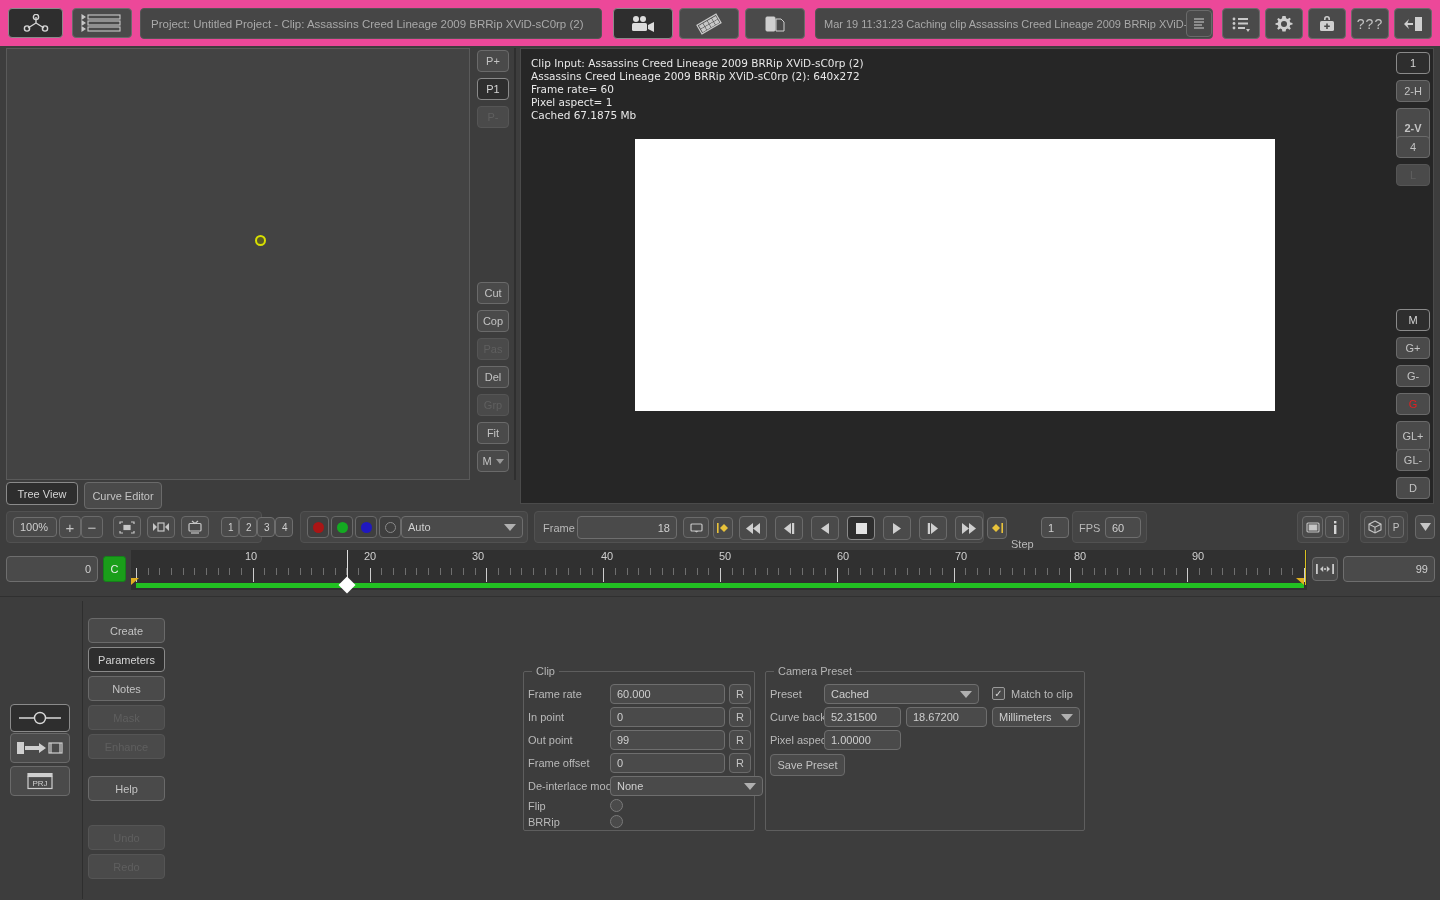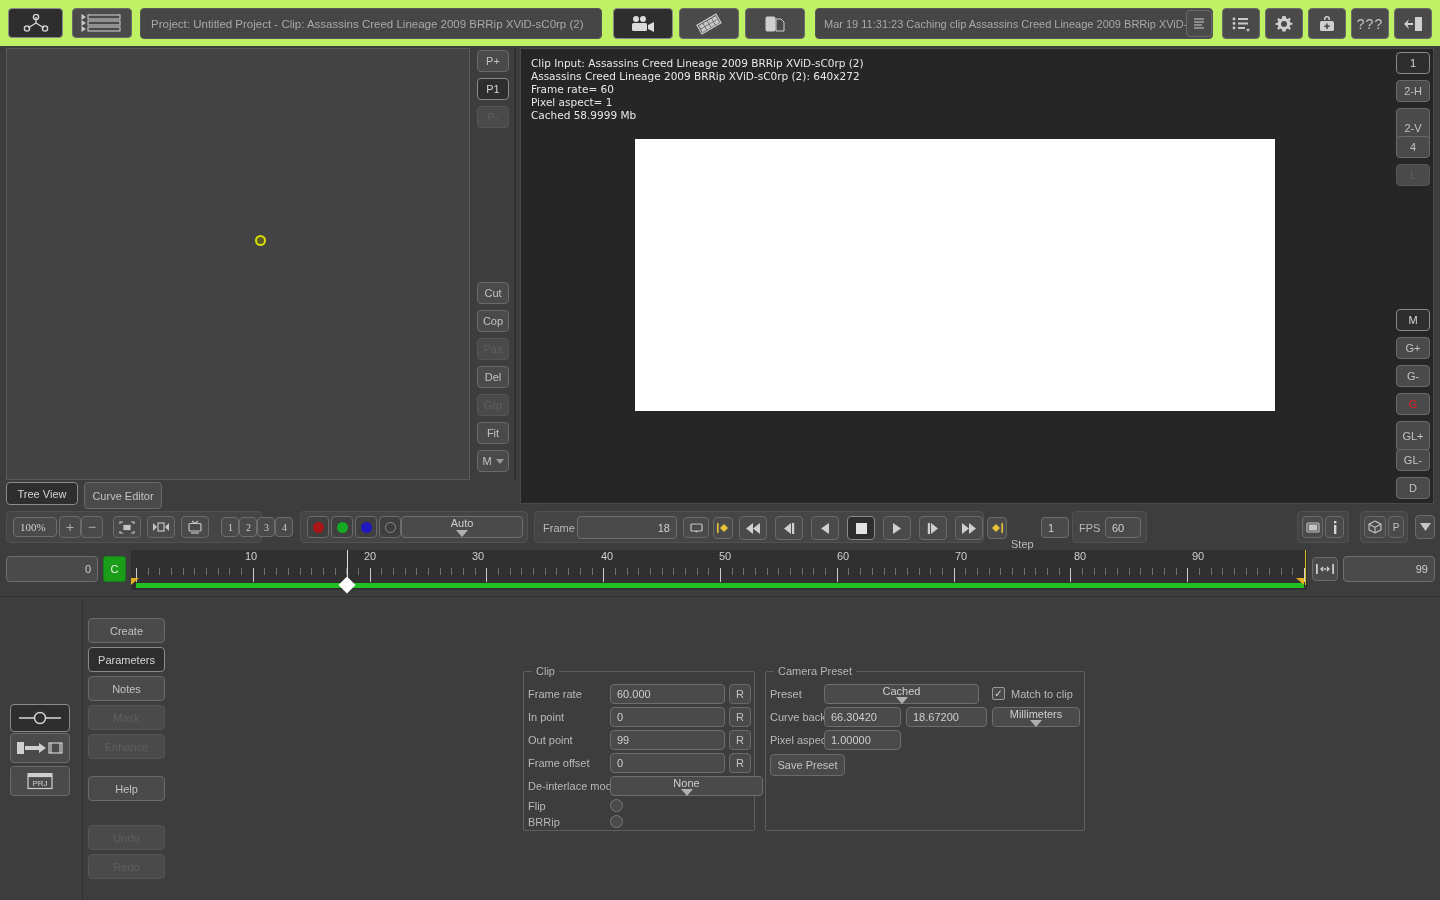--- a/index.html
+++ b/index.html
@@ -31,21 +31,21 @@
     border: 1px solid #6e6e6e;
     border-radius: 4px;
     color: #cfcfcf;
     display: flex; align-items: center;
     padding: 0 6px;
     font-size: 11px;
   }
   .field.right { justify-content: flex-end; }
 
   
-  #topbar { position: absolute; left:0; top:0; width:1440px; height:46px; background:#bef264; }
+  #topbar { position: absolute; left:0; top:0; width:1440px; height:46px; background:#ec4899; }
   #logo-btn { position:absolute; left:8px; top:8px; width:55px; height:30px; }
   #list-btn { position:absolute; left:72px; top:8px; width:60px; height:30px; }
   #project-title {
     position:absolute; left:140px; top:8px; width:462px; height:31px;
     background:#464646; border:1px solid #555; border-radius:4px;
     display:flex; align-items:center; padding-left:10px; color:#a9a9a9; font-size:11.5px;
   }
   #cam-btn { position:absolute; left:613px; top:8px; width:60px; height:31px; }
   #film-btn { position:absolute; left:679px; top:8px; width:60px; height:31px; }
   #copy-btn { position:absolute; left:745px; top:8px; width:60px; height:31px; }
@@ -121,21 +121,21 @@
     white-space:pre;
   }
   #white-image {
     position:absolute; left:114px; top:90px; width:640px; height:272px; background:#ffffff;
   }
 
   
   #lowbar { position:absolute; left:0; top:508px; width:1440px; height:40px; }
   .grp { position:absolute; background:#454545; border:1px solid #515151; border-radius:4px; height:32px; top:3px; }
 
-  #zoom-grp { left:6px; width:256px;font-family:Liberation Serif, serif; }
+  #zoom-grp { left:6px; width:256px; }
   #zoom-val { position:absolute; left:6px; top:5px; width:44px; height:20px; }
   #zoom-in  { position:absolute; left:52px; top:4px; width:22px; height:22px; font-size:15px; }
   #zoom-out { position:absolute; left:74px; top:4px; width:22px; height:22px; font-size:15px; }
   #fit-btn  { position:absolute; left:106px; top:4px; width:28px; height:22px; }
   #flip-btn { position:absolute; left:140px; top:4px; width:28px; height:22px; }
   #tv-btn   { position:absolute; left:174px; top:4px; width:28px; height:22px; }
   .numb { position:absolute; top:5px; width:18px; height:20px; font-size:10px; }
 
   #color-grp { left:300px; width:228px; }
   .swatch { position:absolute; top:4px; width:22px; height:22px; border-radius:4px; border:1px solid #6a6a6a; background:#3f3f3f; display:flex; align-items:center; justify-content:center; }
@@ -207,21 +207,21 @@
   .grouptitle {
     position:absolute; top:-7px; left:8px; background:#3d3d3d; padding:0 4px;
     color:#b5b5b5; font-size:11px;
   }
   .rowlabel { position:absolute; color:#b9b9b9; font-size:11px; }
   .rowfield { position:absolute; height:20px; }
   .rbtn { position:absolute; width:22px; height:20px; }
   .selectbox {
     position:absolute; height:20px; background:#4a4a4a; border:1px solid #6e6e6e;
     border-radius:4px; color:#cfcfcf; display:flex; align-items:center;
-    padding:0 6px; font-size:11px; justify-content:space-between;flex-direction:column;
+    padding:0 6px; font-size:11px; justify-content:space-between;
   }
   .radio {
     position:absolute; width:13px; height:13px; border-radius:50%;
     border:1px solid #7a7a7a; background:#4a4a4a;
   }
   .checkbox {
     position:absolute; width:13px; height:13px; border-radius:2px;
     border:1px solid #9a9a9a; background:#4a4a4a; color:#d8d8d8;
     display:flex; align-items:center; justify-content:center; font-size:10px;
   }
@@ -355,28 +355,28 @@
     <span>M</span>
     <span style="margin-left:4px;border-left:4px solid transparent;border-right:4px solid transparent;border-top:5px solid #9a9a9a;display:inline-block;"></span>
   </div>
 </div>
 <div id="vstrip-divider"></div>
 
 <div id="tab-tree" class="btn dark">Tree View</div>
 <div id="tab-curve" class="btn">Curve Editor</div>
 
 <div id="viewer">
-  <div id="clip-info"><div>Clip Input: Assassins Creed Lineage 2009 BRRip XViD-sC0rp (2)</div><div>Assassins Creed Lineage 2009 BRRip XViD-sC0rp (2): 640x272</div><div>Frame rate= 60</div><div>Pixel aspect= 1</div><div>Cached 58.9999 Mb</div></div>
+  <div id="clip-info"><div>Clip Input: Assassins Creed Lineage 2009 BRRip XViD-sC0rp (2)</div><div>Assassins Creed Lineage 2009 BRRip XViD-sC0rp (2): 640x272</div><div>Frame rate= 60</div><div>Pixel aspect= 1</div><div>Cached 67.1875 Mb</div></div>
   <div id="white-image"></div>
 </div>
 
 <div>
   <div class="btn dark" style="position:absolute;left:1396px;top:52px;width:34px;height:22px;">1</div>
   <div class="btn" style="position:absolute;left:1396px;top:80px;width:34px;height:22px;">2-H</div>
-  <div class="btn" style="position:absolute;left:1396px;top:108px;width:34px;height:40px;">2-V</div>
+  <div class="btn" style="position:absolute;left:1396px;top:108px;width:34px;height:40px;font-weight:bold;">2-V</div>
   <div class="btn" style="position:absolute;left:1396px;top:136px;width:34px;height:22px;">4</div>
   <div class="btn disabled" style="position:absolute;left:1396px;top:164px;width:34px;height:22px;">L</div>
 </div>
 
 <div>
   <div class="btn dark" style="position:absolute;left:1396px;top:309px;width:34px;height:22px;">M</div>
   <div class="btn" style="position:absolute;left:1396px;top:337px;width:34px;height:22px;">G+</div>
   <div class="btn" style="position:absolute;left:1396px;top:365px;width:34px;height:22px;">G-</div>
   <div class="btn" style="position:absolute;left:1396px;top:393px;width:34px;height:22px;color:#e02020;">G</div>
   <div class="btn" style="position:absolute;left:1396px;top:421px;width:34px;height:30px;">GL+</div>
@@ -773,21 +773,21 @@
   <div class="selectbox" style="left:58px;top:12px;width:155px;">
     <span>Cached</span>
     <span class="caret"></span>
   </div>
   <div class="checkbox" style="left:226px;top:15px;">
     <span>✓</span>
   </div>
   <div class="rowlabel" style="left:245px;top:16px;">Match to clip</div>
 
   <div class="rowlabel" style="left:4px;top:39px;">Curve back</div>
-  <div class="rowfield field" style="left:58px;top:35px;width:77px;">66.30420</div>
+  <div class="rowfield field" style="left:58px;top:35px;width:77px;">52.31500</div>
   <div class="rowfield field" style="left:140px;top:35px;width:81px;">18.67200</div>
   <div class="selectbox" style="left:226px;top:35px;width:88px;">
     <span>Millimeters</span>
     <span class="caret"></span>
   </div>
 
   <div class="rowlabel" style="left:4px;top:62px;">Pixel aspect</div>
   <div class="rowfield field" style="left:58px;top:58px;width:77px;">1.00000</div>
 
   <div class="btn" style="position:absolute;left:4px;top:82px;width:75px;height:22px;">Save Preset</div>

